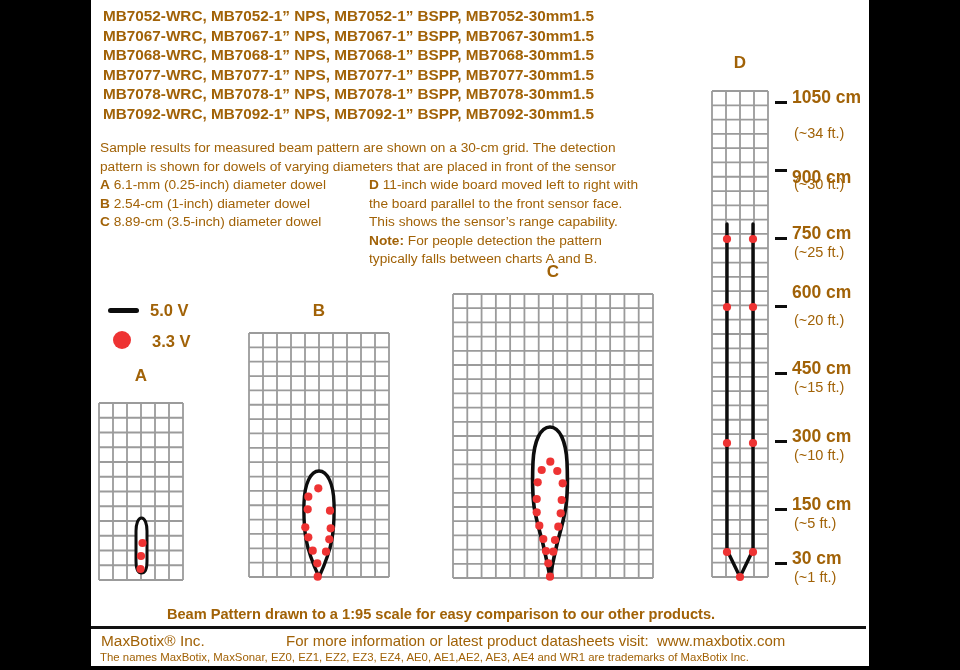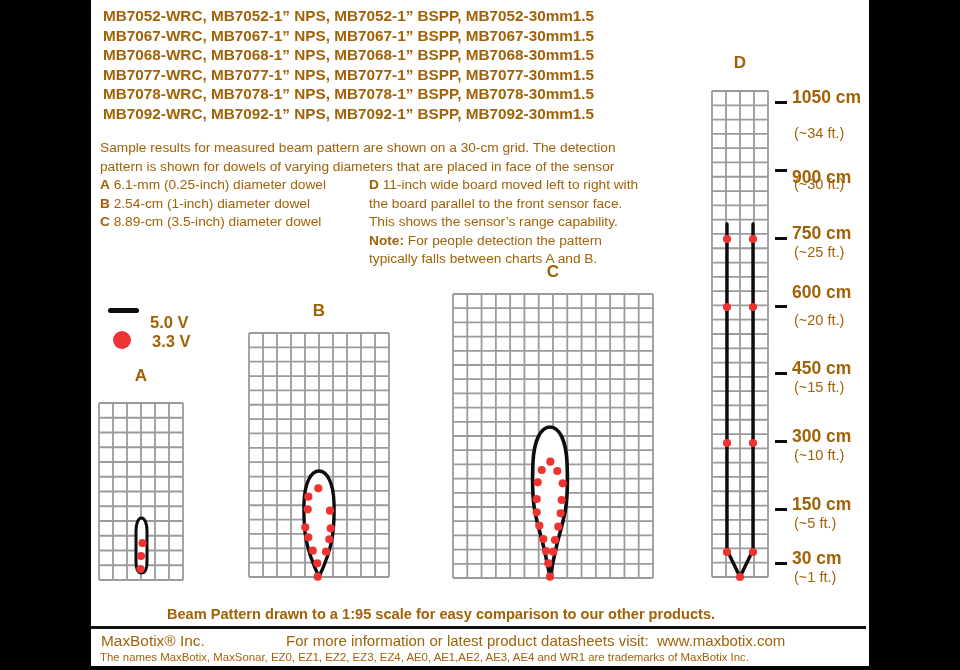--- a/index.html
+++ b/index.html
@@ -11,21 +11,21 @@
   .bar-bottom{left:0;top:666px;width:960px;height:4px;}
   .abs{position:absolute;}
   .hdr{left:103px;top:6px;font-size:15.3px;font-weight:bold;line-height:19.6px;white-space:nowrap;}
   .desc{font-size:13.7px;line-height:18.6px;white-space:nowrap;}
   .intro{left:100px;top:139px;}
   .dowel-list{left:100px;top:176px;}
   .board-col{left:369px;top:176px;}
   .bold{font-weight:bold;}
   .legend-line{left:108px;top:308px;width:31px;height:5px;background:#0d0d0d;border-radius:2.5px;}
   .legend-label{font-size:16.5px;font-weight:bold;}
-  .l50{left:150px;top:301px;margin-top:12px;}
+  .l50{left:150px;top:301px;}
   .l33{left:152px;top:332px;}
   .legend-dot{left:113px;top:331px;width:18px;height:18px;border-radius:50%;}
   .chart-label{font-weight:bold;font-size:17px;text-align:center;line-height:20px;}
   .cl-a{left:99px;top:366px;width:84px;}
   .cl-b{left:249px;top:301px;width:140px;}
   .cl-c{left:453px;top:262px;width:200px;}
   .cl-d{left:712px;top:53px;width:56px;}
   .grid-host{line-height:0;}
   .gh-a{left:99px;top:403px;}
   .gh-b{left:249px;top:333px;}
@@ -53,21 +53,21 @@
     <div>MB7052-WRC, MB7052-1” NPS, MB7052-1” BSPP, MB7052-30mm1.5</div>
     <div>MB7067-WRC, MB7067-1” NPS, MB7067-1” BSPP, MB7067-30mm1.5</div>
     <div>MB7068-WRC, MB7068-1” NPS, MB7068-1” BSPP, MB7068-30mm1.5</div>
     <div>MB7077-WRC, MB7077-1” NPS, MB7077-1” BSPP, MB7077-30mm1.5</div>
     <div>MB7078-WRC, MB7078-1” NPS, MB7078-1” BSPP, MB7078-30mm1.5</div>
     <div>MB7092-WRC, MB7092-1” NPS, MB7092-1” BSPP, MB7092-30mm1.5</div>
   </div>
 
   <div class="abs desc intro">
     <div>Sample results for measured beam pattern are shown on a 30-cm grid. The detection</div>
-    <div>pattern is shown for dowels of varying diameters that are placed in face of the sensor</div>
+    <div>pattern is shown for dowels of varying diameters that are placed in front of the sensor</div>
   </div>
 
   <div class="abs desc dowel-list">
     <div><span class="bold">A</span> <span>6.1-mm (0.25-inch) diameter dowel</span></div>
     <div><span class="bold">B</span> <span>2.54-cm (1-inch) diameter dowel</span></div>
     <div><span class="bold">C</span> <span>8.89-cm (3.5-inch) diameter dowel</span></div>
   </div>
 
   <div class="abs desc board-col">
     <div><span class="bold">D</span> <span>11-inch wide board moved left to right with</span></div>

